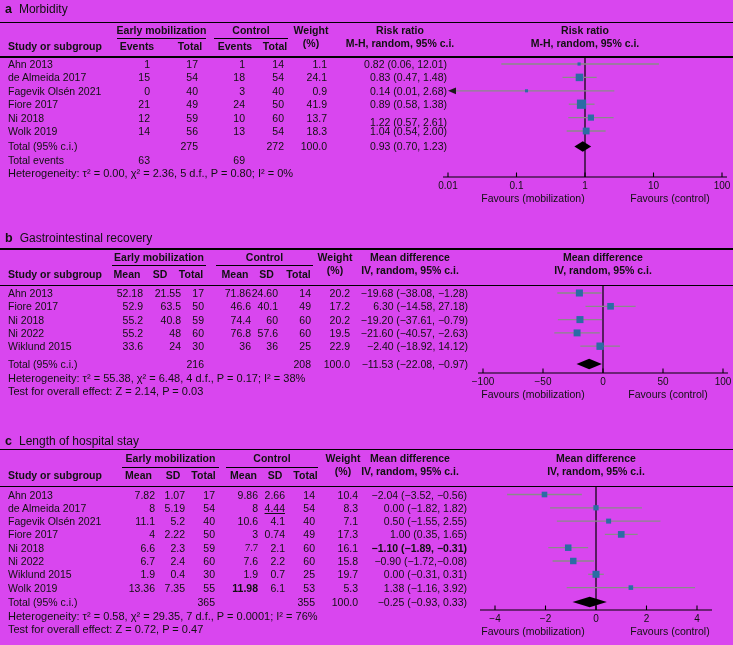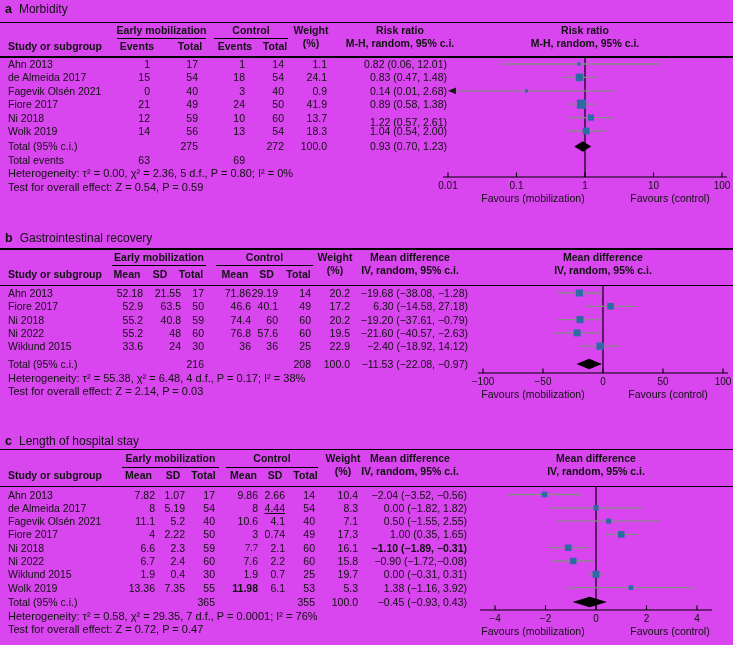--- a/index.html
+++ b/index.html
@@ -95,21 +95,20 @@
       <div class="cellR" style="top: 125px; right: 286px;">1.04 (0.54, 2.00)</div>
       <div class="abs" style="top: 140px; left: 8px;">Total (95% c.i.)</div>
       <div class="cellR" style="top: 140px; right: 535px;">275</div>
       <div class="cellR" style="top: 140px; right: 449px;">272</div>
       <div class="cellR" style="top: 140px; right: 406px;">100.0</div>
       <div class="cellR" style="top: 140px; right: 286px;">0.93 (0.70, 1.23)</div>
       <div class="abs" style="top: 153.5px; left: 8px;">Total events</div>
       <div class="cellR" style="top: 153.5px; right: 583px;">63</div>
       <div class="cellR" style="top: 153.5px; right: 488px;">69</div>
       <div class="statline" style="top: 167px;">Heterogeneity: τ² = 0.00, χ² = 2.36, 5 d.f., P = 0.80; I² = 0%</div>
-      <div class="statline" style="top: 180.5px;">Test for overall effect: Z = 0.54, P = 0.59</div>
       <svg width="733" height="228" viewBox="0 0 733 228">
         <line x1="585" y1="57.5" x2="585" y2="177" stroke="#000000" stroke-width="1.2"></line>
         <line x1="443" y1="177" x2="727" y2="177" stroke="#000000" stroke-width="1.2"></line>
         <line x1="448" y1="172.5" x2="448" y2="177" stroke="#000000" stroke-width="1.1"></line>
         <text x="448" y="189" text-anchor="middle" font-family="&quot;Liberation Sans&quot;, sans-serif" font-size="10px" fill="#111111">0.01</text>
         <line x1="516.5" y1="172.5" x2="516.5" y2="177" stroke="#000000" stroke-width="1.1"></line>
         <text x="516.5" y="189" text-anchor="middle" font-family="&quot;Liberation Sans&quot;, sans-serif" font-size="10px" fill="#111111">0.1</text>
         <line x1="585" y1="172.5" x2="585" y2="177" stroke="#000000" stroke-width="1.1"></line>
         <text x="585" y="189" text-anchor="middle" font-family="&quot;Liberation Sans&quot;, sans-serif" font-size="10px" fill="#111111">1</text>
         <line x1="653.5" y1="172.5" x2="653.5" y2="177" stroke="#000000" stroke-width="1.1"></line>
@@ -159,21 +158,21 @@
       </div>
       <div class="cellC hdr two" style="top: 23px; left: 603px;">
         <div class="" style="position: static;">Mean difference</div>
         <div class="" style="position: static;">IV, random, 95% c.i.</div>
       </div>
       <div class="abs" style="top: 59px; left: 8px;">Ahn 2013</div>
       <div class="cellR" style="top: 59px; right: 590px;">52.18</div>
       <div class="cellR" style="top: 59px; right: 552px;">21.55</div>
       <div class="cellR" style="top: 59px; right: 529px;">17</div>
       <div class="cellR" style="top: 59px; right: 482px;">71.86</div>
-      <div class="cellR" style="top: 59px; right: 455px;">29.19</div>
+      <div class="cellR" style="top: 59px; right: 455px;">24.60</div>
       <div class="cellR" style="top: 59px; right: 422px;">14</div>
       <div class="cellR" style="top: 59px; right: 383px;">20.2</div>
       <div class="cellR" style="top: 59px; right: 265px;">−19.68 (−38.08, −1.28)</div>
       <div class="abs" style="top: 72.3px; left: 8px;">Fiore 2017</div>
       <div class="cellR" style="top: 72.3px; right: 590px;">52.9</div>
       <div class="cellR" style="top: 72.3px; right: 552px;">63.5</div>
       <div class="cellR" style="top: 72.3px; right: 529px;">50</div>
       <div class="cellR" style="top: 72.3px; right: 482px;">46.6</div>
       <div class="cellR" style="top: 72.3px; right: 455px;">40.1</div>
       <div class="cellR" style="top: 72.3px; right: 422px;">49</div>
@@ -337,21 +336,21 @@
       <div class="cellR" style="top: 149.6px; right: 518px;">55</div>
       <div class="cellR" style="top: 149.6px; right: 475px; font-weight: bold;">11.98</div>
       <div class="cellR" style="top: 149.6px; right: 448px;">6.1</div>
       <div class="cellR" style="top: 149.6px; right: 418px;">53</div>
       <div class="cellR" style="top: 149.6px; right: 375px;">5.3</div>
       <div class="cellR" style="top: 149.6px; right: 266px;">1.38 (−1.16, 3.92)</div>
       <div class="abs" style="top: 163.5px; left: 8px;">Total (95% c.i.)</div>
       <div class="cellR" style="top: 163.5px; right: 518px;">365</div>
       <div class="cellR" style="top: 163.5px; right: 418px;">355</div>
       <div class="cellR" style="top: 163.5px; right: 375px;">100.0</div>
-      <div class="cellR" style="top: 163.5px; right: 266px;">−0.45 (−0.93, 0.43)</div>
+      <div class="cellR" style="top: 163.5px; right: 266px;">−0.25 (−0.93, 0.33)</div>
       <div class="statline" style="top: 177.5px;">Heterogeneity: τ² = 0.58, χ² = 29.35, 7 d.f., P = 0.0001; I² = 76%</div>
       <div class="statline" style="top: 191px;">Test for overall effect: Z = 0.72, P = 0.47</div>
       <svg width="733" height="213" viewBox="0 0 733 213">
         <line x1="596" y1="55" x2="596" y2="178" stroke="#000000" stroke-width="1.2"></line>
         <line x1="480" y1="178" x2="712" y2="178" stroke="#000000" stroke-width="1.2"></line>
         <line x1="495" y1="173.5" x2="495" y2="178" stroke="#000000" stroke-width="1.1"></line>
         <text x="495" y="190" text-anchor="middle" font-family="&quot;Liberation Sans&quot;, sans-serif" font-size="10px" fill="#111111">−4</text>
         <line x1="545.5" y1="173.5" x2="545.5" y2="178" stroke="#000000" stroke-width="1.1"></line>
         <text x="545.5" y="190" text-anchor="middle" font-family="&quot;Liberation Sans&quot;, sans-serif" font-size="10px" fill="#111111">−2</text>
         <line x1="596" y1="173.5" x2="596" y2="178" stroke="#000000" stroke-width="1.1"></line>

